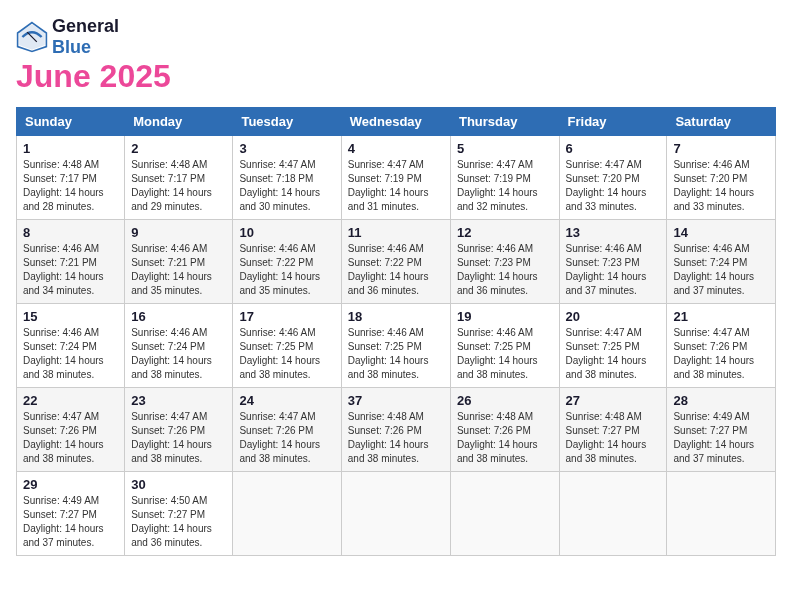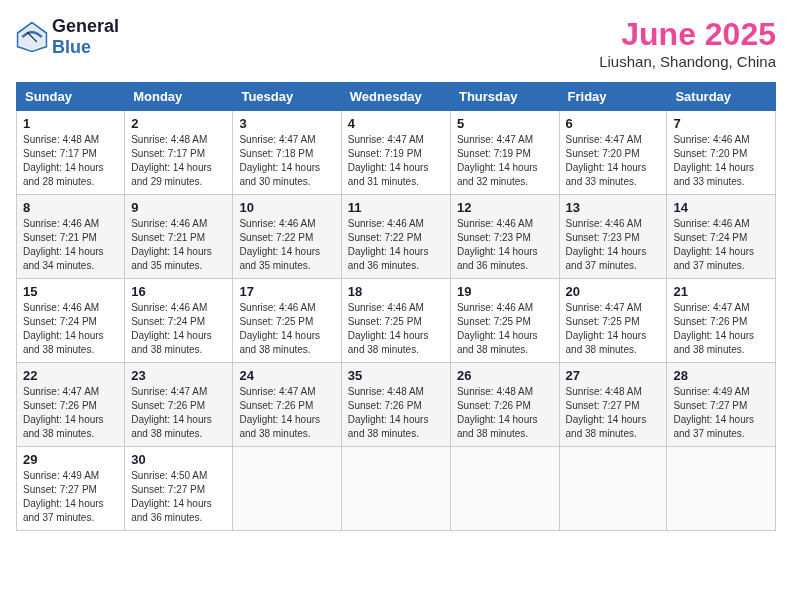--- a/index.html
+++ b/index.html
@@ -8,20 +8,21 @@
       background: #fff;
       width: 792px;
       min-height: 612px;
       padding: 16px;
     }
     .header-area {
       display: flex;
       justify-content: space-between;
       align-items: flex-start;
       margin-bottom: 12px;
+      flex-direction: column;
     }
     .logo {
       display: flex;
       align-items: center;
       gap: 4px;
     }
     .logo-text-general {
       font-size: 18px;
       font-weight: bold;
       color: #1a1a2e;
@@ -102,21 +103,20 @@
       <path d="M8,20 Q20,8 32,20" fill="none" stroke="#2e6db4" stroke-width="3"></path>
       <path d="M14,14 L26,26" stroke="#1a1a2e" stroke-width="1.5"></path>
     </svg>
     <div>
       <span class="logo-text-general">General</span><br>
       <span class="logo-text-blue">Blue</span>
     </div>
   </div>
   <div class="title-area">
     <div class="main-title">June 2025</div>
-    <div class="subtitle">Liushan, Shandong, China</div>
   </div>
 </div>
 
 <table class="calendar-table">
   <thead>
     <tr>
       <th>Sunday</th>
       <th>Monday</th>
       <th>Tuesday</th>
       <th>Wednesday</th>
@@ -295,21 +295,21 @@
 and 38 minutes.</div>
         </td>
         <td>
           <span class="day-number">24</span>
           <div class="day-info" style="white-space: pre-line;">Sunrise: 4:47 AM
 Sunset: 7:26 PM
 Daylight: 14 hours
 and 38 minutes.</div>
         </td>
         <td>
-          <span class="day-number">35</span>
+          <span class="day-number">37</span>
           <div class="day-info" style="white-space: pre-line;">Sunrise: 4:48 AM
 Sunset: 7:26 PM
 Daylight: 14 hours
 and 38 minutes.</div>
         </td>
         <td>
           <span class="day-number">26</span>
           <div class="day-info" style="white-space: pre-line;">Sunrise: 4:48 AM
 Sunset: 7:26 PM
 Daylight: 14 hours

